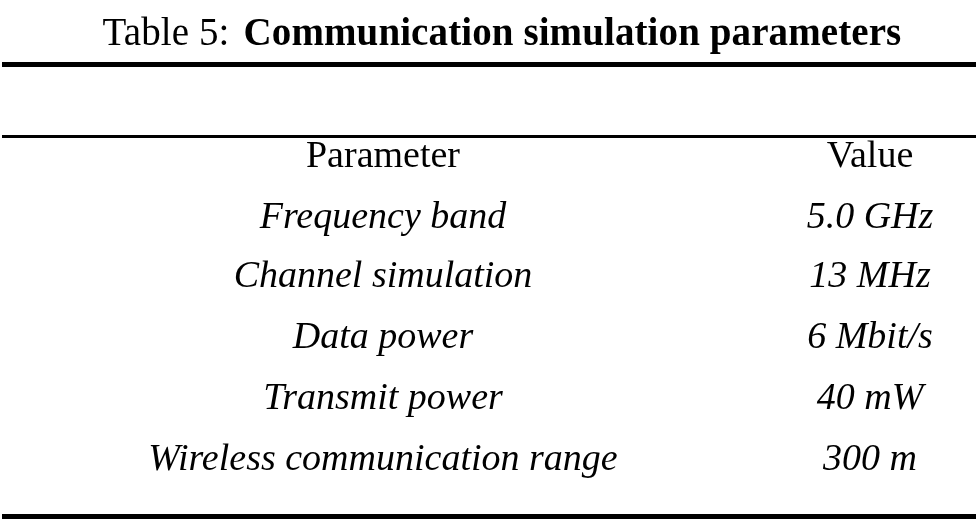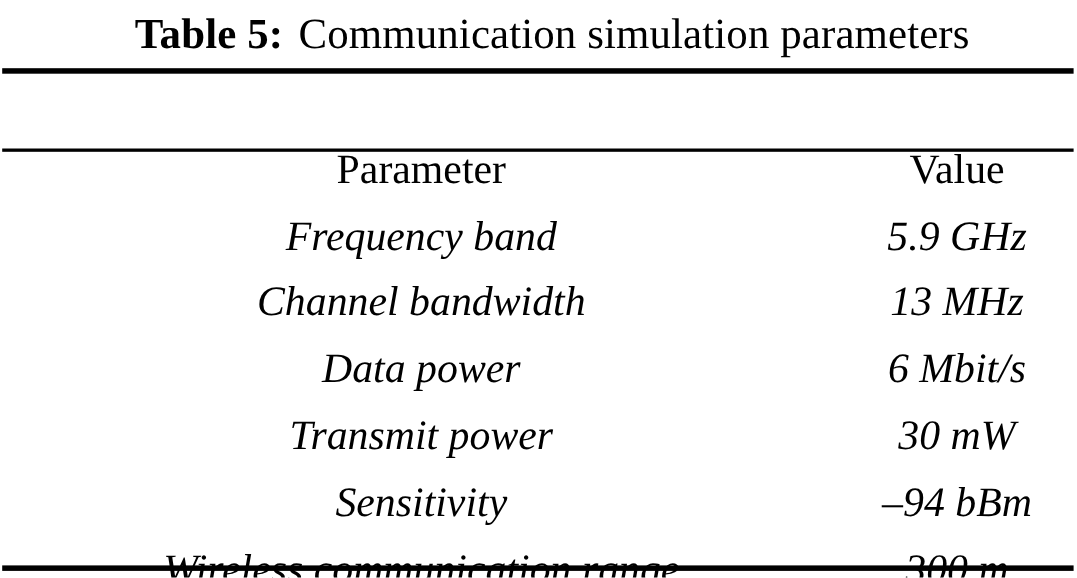--- a/index.html
+++ b/index.html
@@ -32,29 +32,29 @@
     height: 62px;
     display: flex;
     align-items: center;
     justify-content: center;
     white-space: nowrap;
     font-size: 39px;
     line-height: 1;
     letter-spacing: 0.1px;
   }
   .caption-label {
-    font-weight: bold;
+    font-weight: normal;
     margin-left: 25px;
   }
   .caption-gap {
     display: inline-block;
     width: 14px;
   }
   .caption-text {
-    font-weight: normal;
+    font-weight: bold;
   }
 
   
   .rule {
     position: absolute;
     left: 2px;
     width: 974px;
     background: #000000;
   }
   .rule-top    { top: 62px;  height: 5px; }
@@ -144,53 +144,45 @@
             <span class="cell">Value</span>
           </th>
         </tr>
       </thead>
       <tbody>
         <tr>
           <td class="col-param">
             <span class="cell">Frequency band</span>
           </td>
           <td class="col-value">
-            <span class="cell">5.9 GHz</span>
+            <span class="cell">5.0 GHz</span>
           </td>
         </tr>
         <tr>
           <td class="col-param">
-            <span class="cell">Channel bandwidth</span>
+            <span class="cell">Channel simulation</span>
           </td>
           <td class="col-value">
             <span class="cell">13 MHz</span>
           </td>
         </tr>
         <tr>
           <td class="col-param">
             <span class="cell">Data power</span>
           </td>
           <td class="col-value">
             <span class="cell">6 Mbit/s</span>
           </td>
         </tr>
         <tr>
           <td class="col-param">
             <span class="cell">Transmit power</span>
           </td>
           <td class="col-value">
-            <span class="cell">30 mW</span>
-          </td>
-        </tr>
-        <tr>
-          <td class="col-param">
-            <span class="cell">Sensitivity</span>
-          </td>
-          <td class="col-value">
-            <span class="cell">–94 bBm</span>
+            <span class="cell">40 mW</span>
           </td>
         </tr>
         <tr>
           <td class="col-param">
             <span class="cell">Wireless communication range</span>
           </td>
           <td class="col-value">
             <span class="cell">300 m</span>
           </td>
         </tr>

